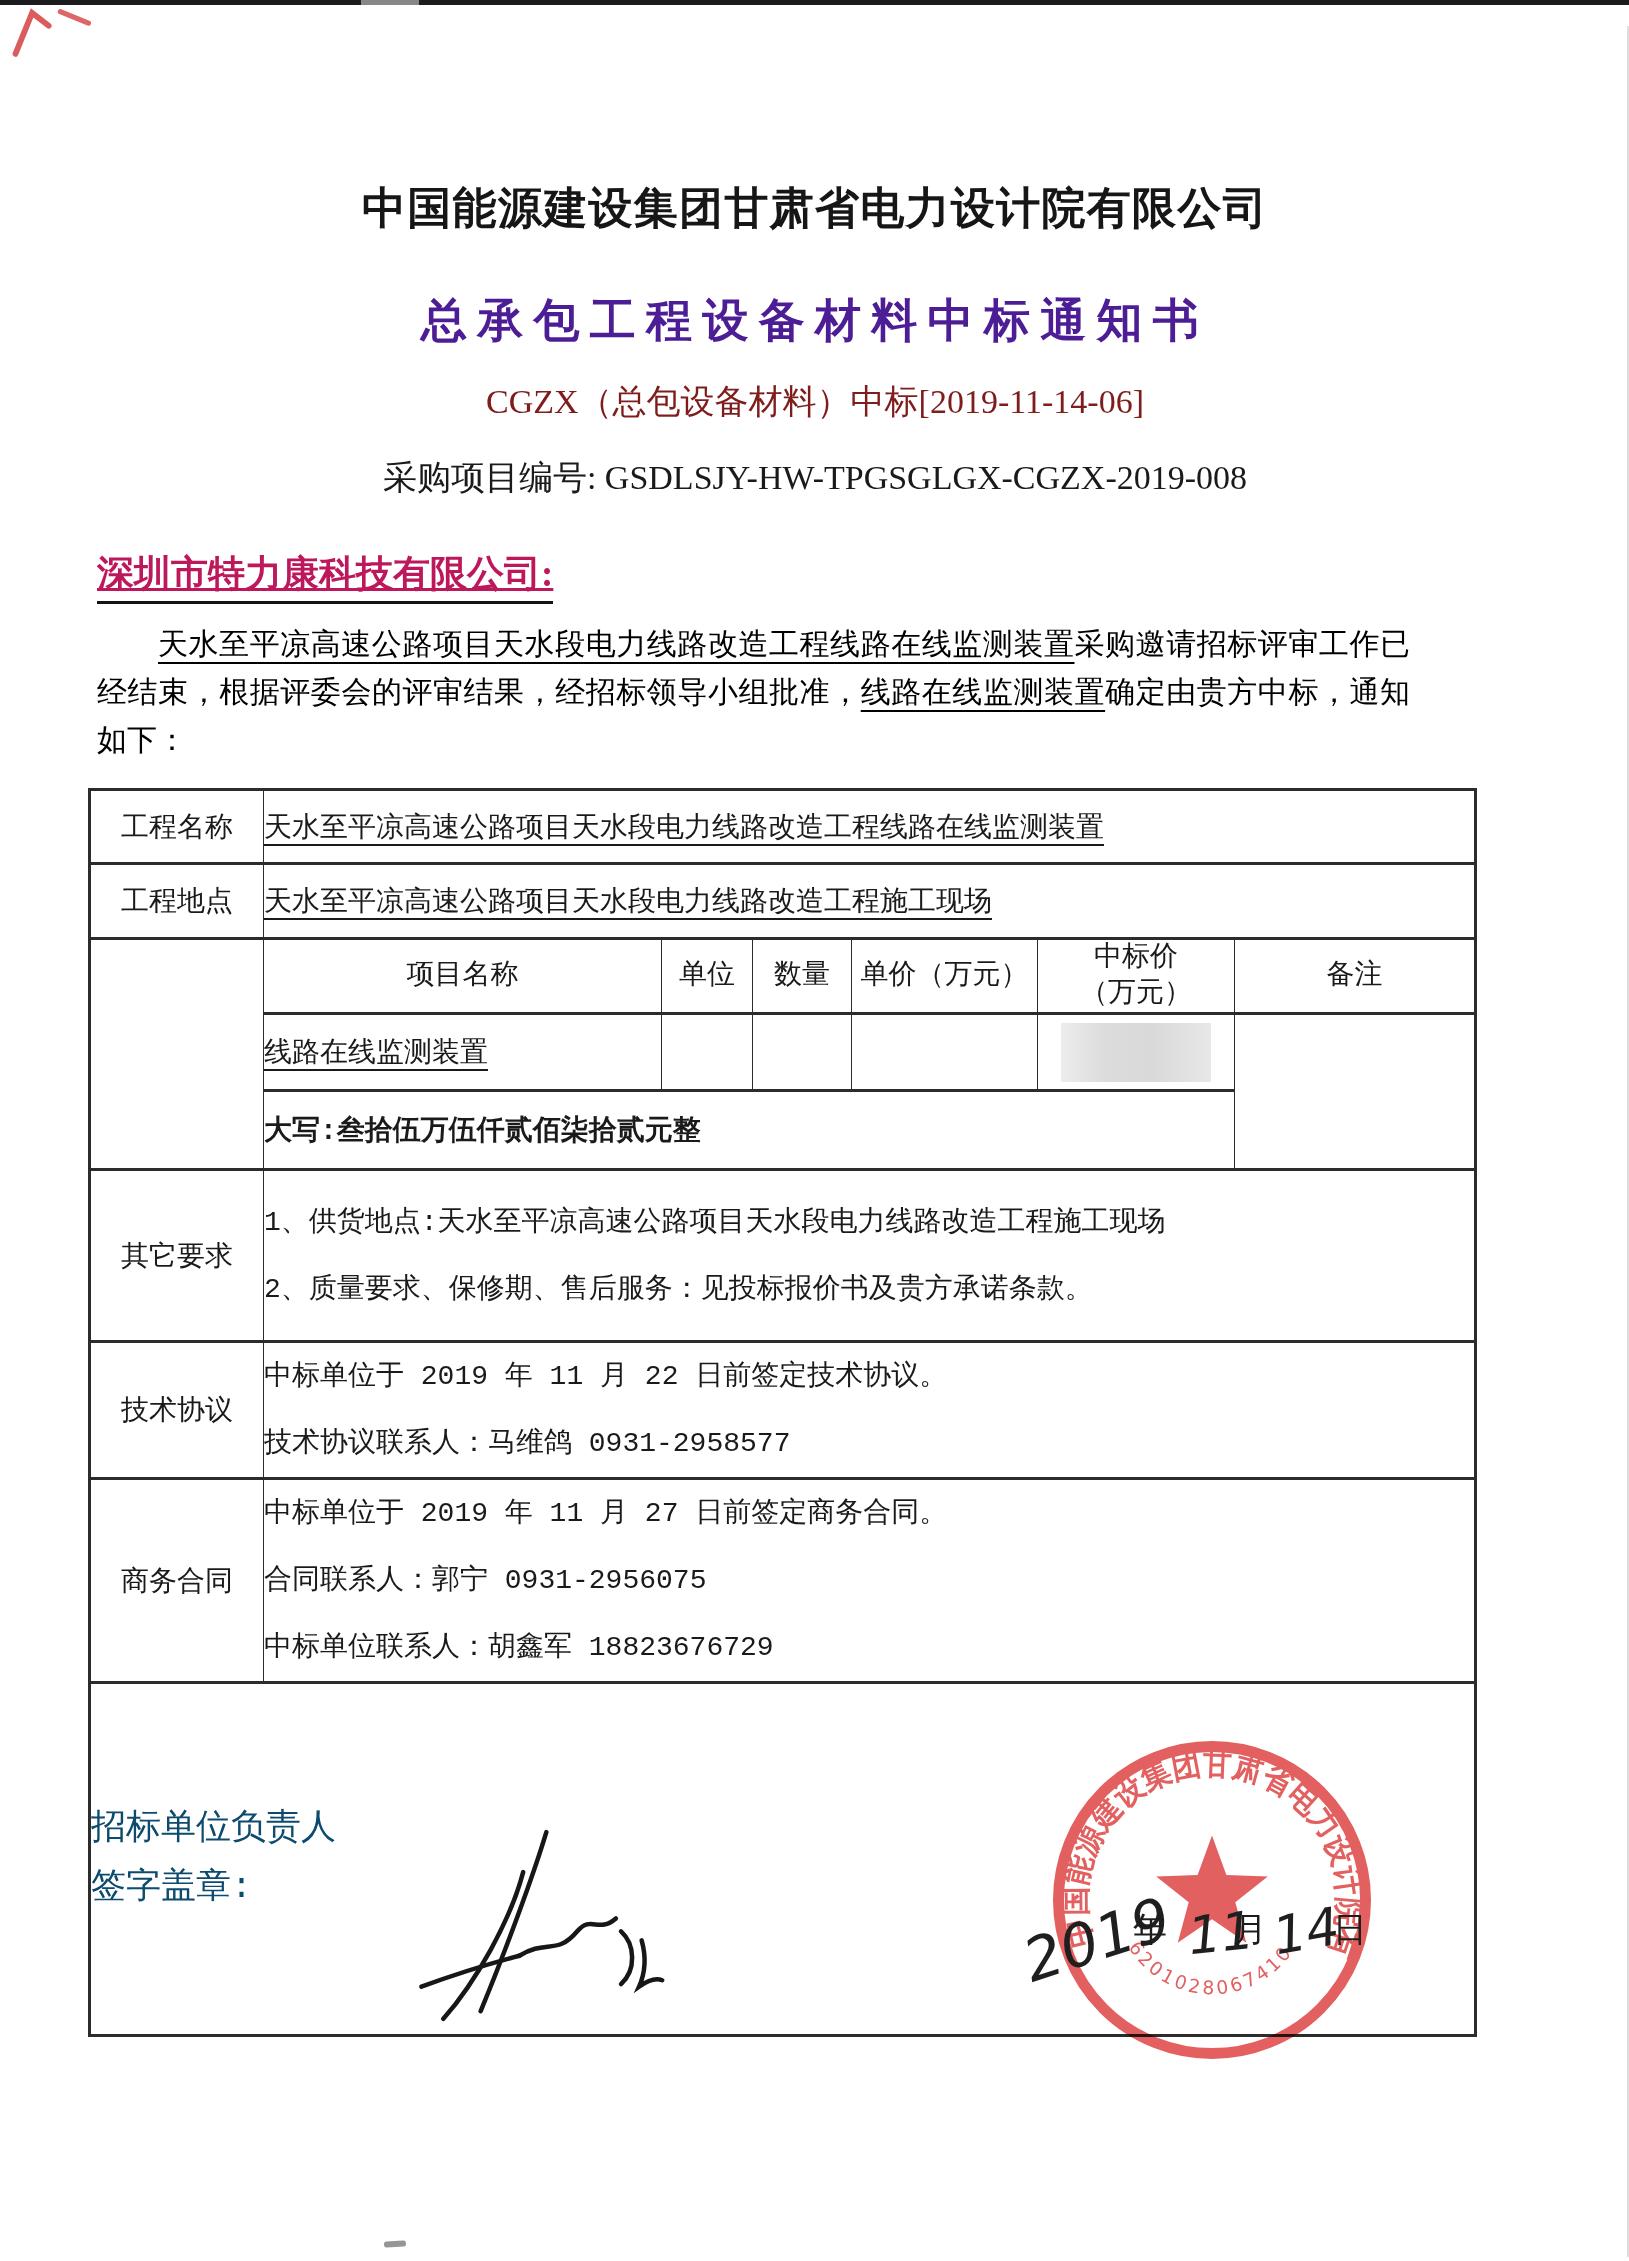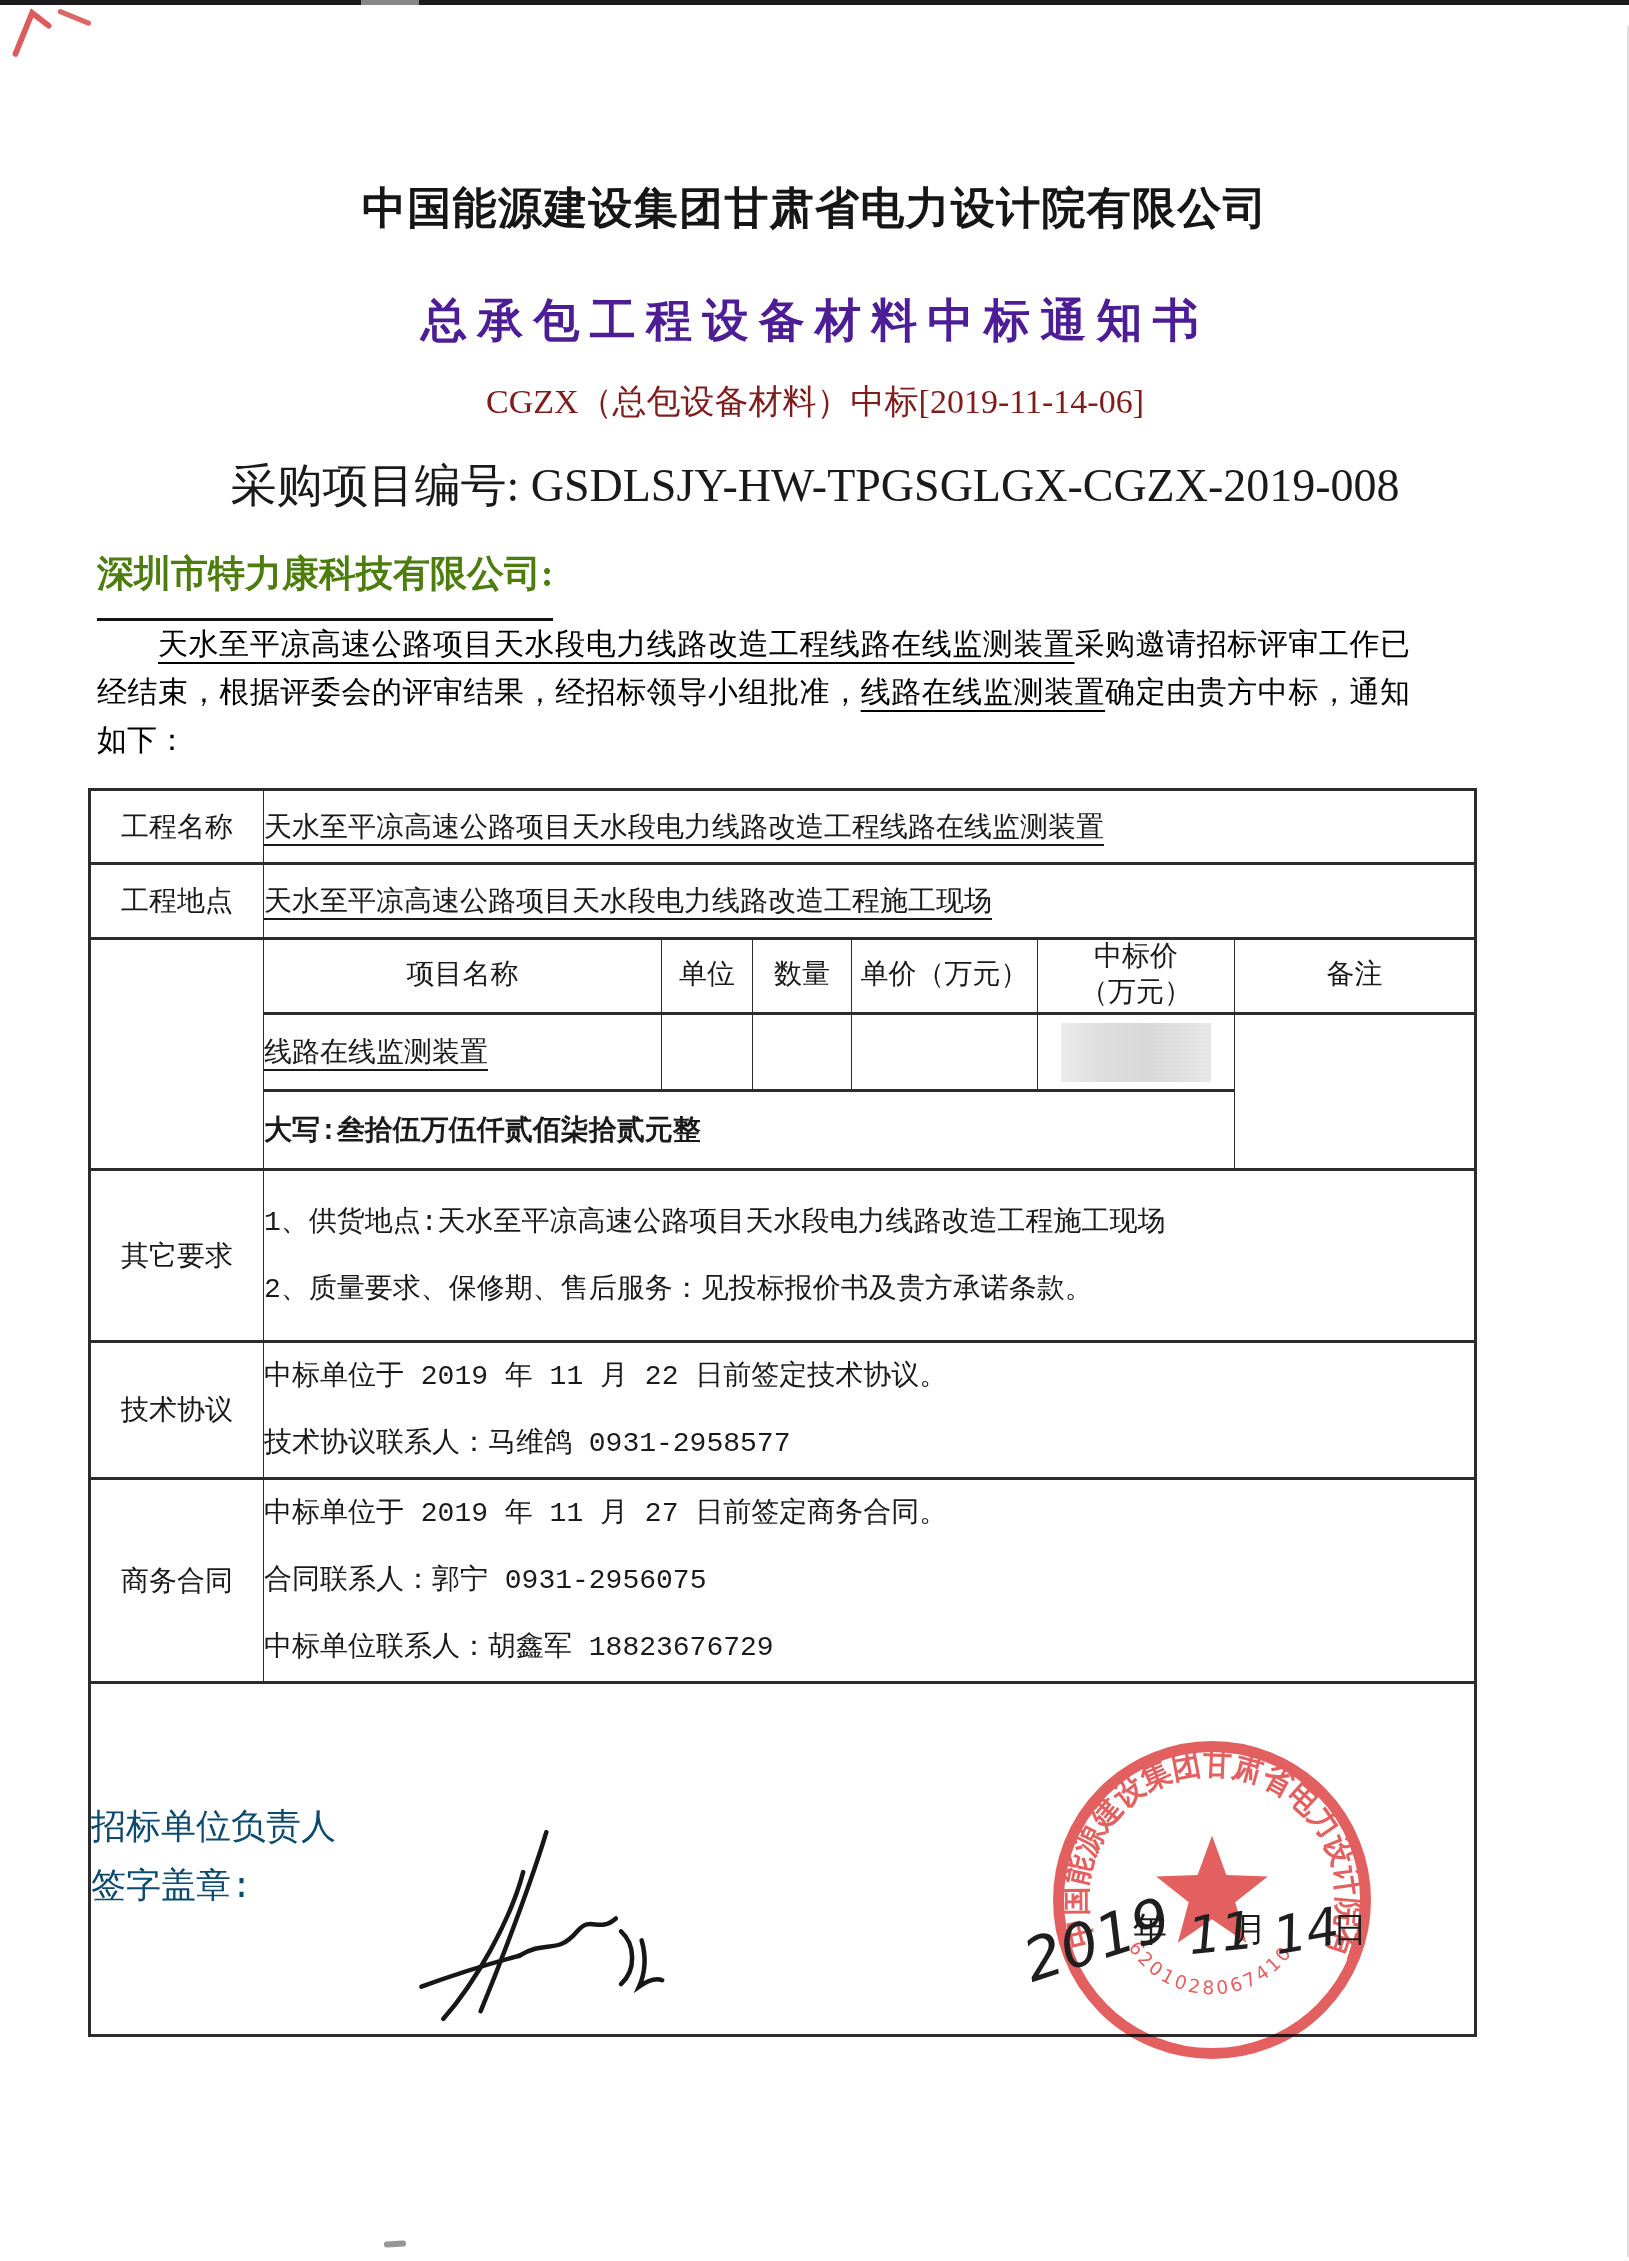--- a/index.html
+++ b/index.html
@@ -11,23 +11,23 @@
   .abs{position:absolute;}
   
   .scan-top{left:0;top:0;width:1630px;height:4.5px;background:#1c1c1e;}
   .scan-top::after{content:"";position:absolute;left:361px;top:0;width:58px;height:4.5px;background:#cfcfcf;opacity:.6;}
   .scan-right{right:1.3px;top:26px;width:1.9px;height:2231px;background:#e0dedd;}
   .scan-smudge{left:384px;top:2241px;width:22px;height:5.8px;background:#6a6a6a;border-radius:2.6px;transform:rotate(-4deg);opacity:.7;}
   
   .title1{left:0;top:179px;width:1630px;text-align:center;font-size:44px;font-weight:700;letter-spacing:1.3px;color:#161616;}
   .title2{left:0;top:290px;width:1630px;text-align:center;font-size:46px;font-weight:700;letter-spacing:10.3px;color:#4c1d95;}
   .docnum{left:0;top:379px;width:1630px;text-align:center;font-size:34px;color:#7f1d1d;}
-  .procnum{left:0;top:455px;width:1630px;text-align:center;font-size:46px;color:#1a1a1a;}
-  .recipient{left:97px;top:549px;font-size:37px;font-weight:700;color:#4d7c0f;
-    border-bottom:3.2px solid #141414;padding-bottom:19px;}
+  .procnum{left:0;top:455px;width:1630px;text-align:center;font-size:34px;color:#1a1a1a;}
+  .recipient{left:97px;top:549px;font-size:37px;font-weight:700;color:#be185d;
+    border-bottom:3.2px solid #141414;padding-bottom:2px;text-decoration:underline;}
   .bodypara{left:97px;top:620px;width:1313px;font-size:30px;line-height:48px;
     text-align:justify;text-indent:61px;color:#000000;margin:0;}
   .ul{text-decoration:underline;text-decoration-thickness:2.3px;text-underline-offset:7.7px;}
   
   table.main{position:absolute;left:88px;top:788px;width:1386px;border-collapse:collapse;table-layout:fixed;}
   table.main td{border:1.9px solid #2c2c2c;border-top-width:3.2px;border-bottom-width:3.2px;
     font-size:28px;color:#1a1a1a;vertical-align:middle;padding:0;}
   table.main{border:3.2px solid #2c2c2c;font-family:Liberation Mono, monospace;}
   td.lbl{text-align:center;font-size:30px;}
   td.val{padding-left:17px;}

